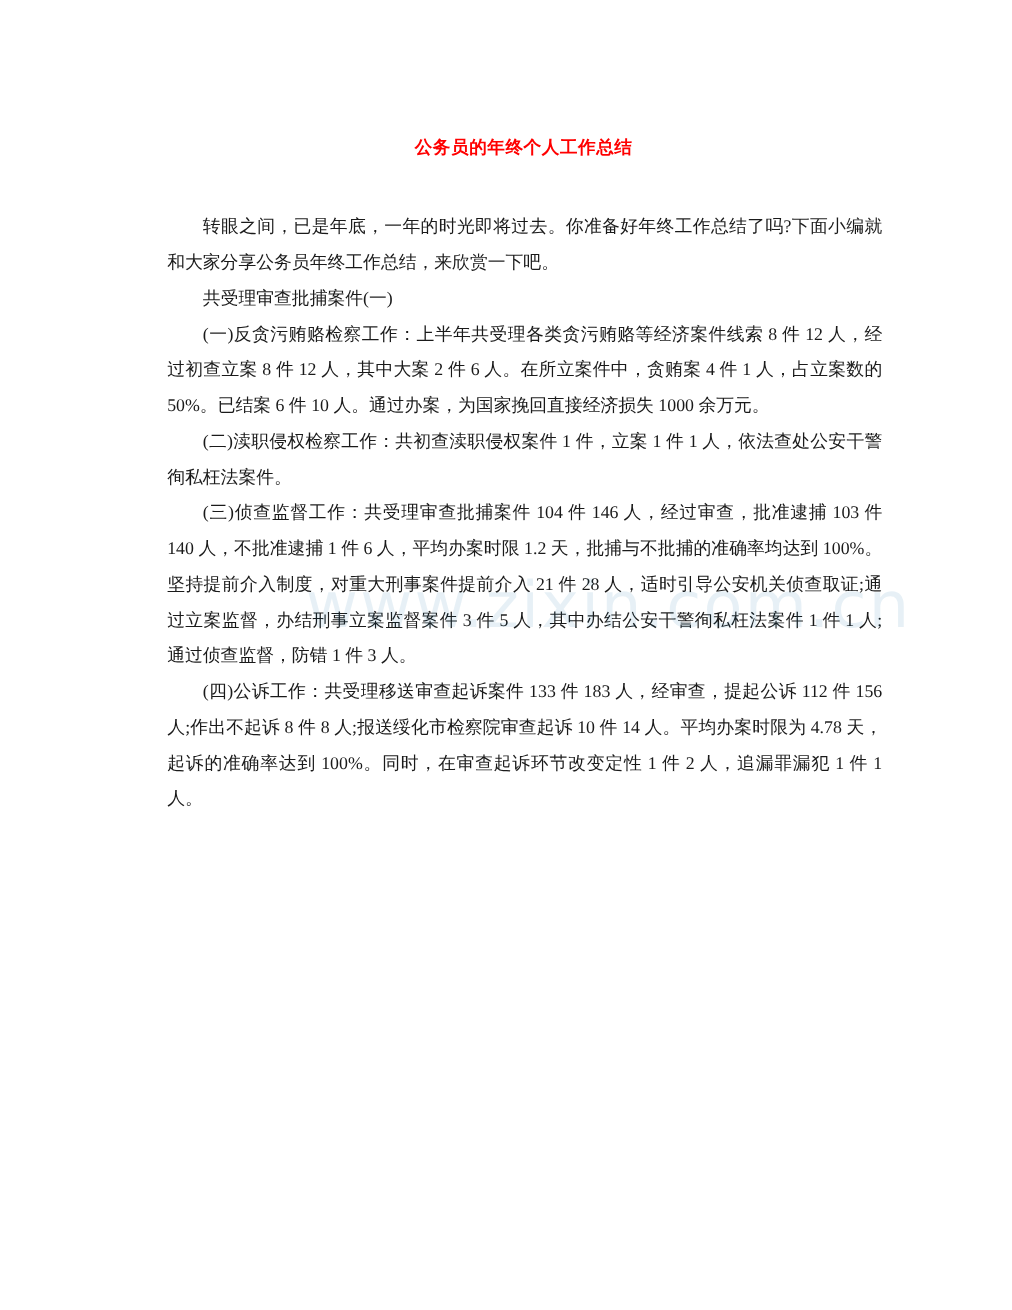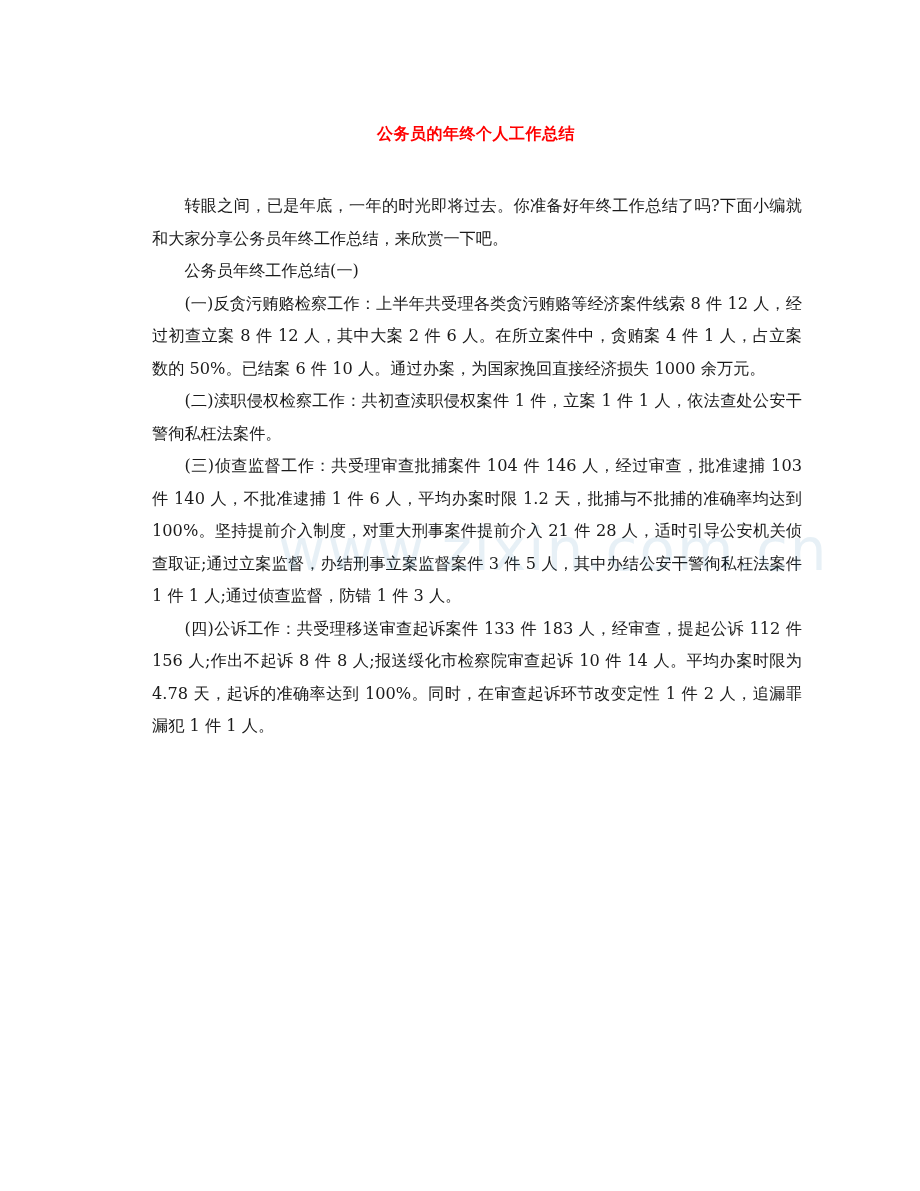--- a/index.html
+++ b/index.html
@@ -39,20 +39,21 @@
       left: 136px;
       top: 190px;
       width: 650px;
       font-size: 16.2px;
       line-height: 32.5px;
     }
     .body-text p {
       margin: 0 0 0 0;
       text-indent: 2em;
       text-align: justify;
+      font-family: Liberation Serif, serif;
     }
     .watermark {
       position: absolute;
       left: 262px;
       top: 516px;
       font-family: "DejaVu Sans", "Liberation Sans", sans-serif;
       font-size: 58px;
       color: #0369a1;
       opacity: 0.09;
       letter-spacing: 2px;
@@ -61,21 +62,21 @@
     }
   </style>
 </head>
 <body>
 
 <div class="page">
   <div class="title">公务员的年终个人工作总结</div>
 
   <div class="body-text">
     <p>转眼之间，已是年底，一年的时光即将过去。你准备好年终工作总结了吗?下面小编就和大家分享公务员年终工作总结，来欣赏一下吧。</p>
-    <p>公务员年终工作总结(一)</p>
+    <p>共受理审查批捕案件(一)</p>
     <p>(一)反贪污贿赂检察工作：上半年共受理各类贪污贿赂等经济案件线索 8 件 12 人，经过初查立案 8 件 12 人，其中大案 2 件 6 人。在所立案件中，贪贿案 4 件 1 人，占立案数的 50%。已结案 6 件 10 人。通过办案，为国家挽回直接经济损失 1000 余万元。</p>
     <p>(二)渎职侵权检察工作：共初查渎职侵权案件 1 件，立案 1 件 1 人，依法查处公安干警徇私枉法案件。</p>
     <p>(三)侦查监督工作：共受理审查批捕案件 104 件 146 人，经过审查，批准逮捕 103 件 140 人，不批准逮捕 1 件 6 人，平均办案时限 1.2 天，批捕与不批捕的准确率均达到 100%。坚持提前介入制度，对重大刑事案件提前介入 21 件 28 人，适时引导公安机关侦查取证;通过立案监督，办结刑事立案监督案件 3 件 5 人，其中办结公安干警徇私枉法案件 1 件 1 人;通过侦查监督，防错 1 件 3 人。</p>
     <p>(四)公诉工作：共受理移送审查起诉案件 133 件 183 人，经审查，提起公诉 112 件 156 人;作出不起诉 8 件 8 人;报送绥化市检察院审查起诉 10 件 14 人。平均办案时限为 4.78 天，起诉的准确率达到 100%。同时，在审查起诉环节改变定性 1 件 2 人，追漏罪漏犯 1 件 1 人。</p>
   </div>
 
   <div class="watermark">www.zixin.com.cn</div>
 </div>
 
 </body></html>

